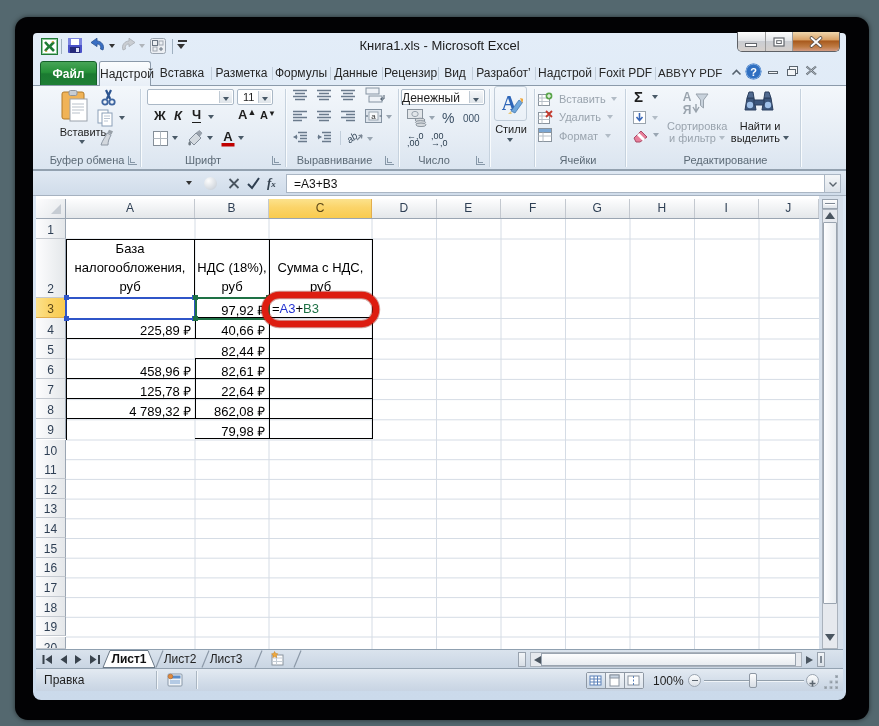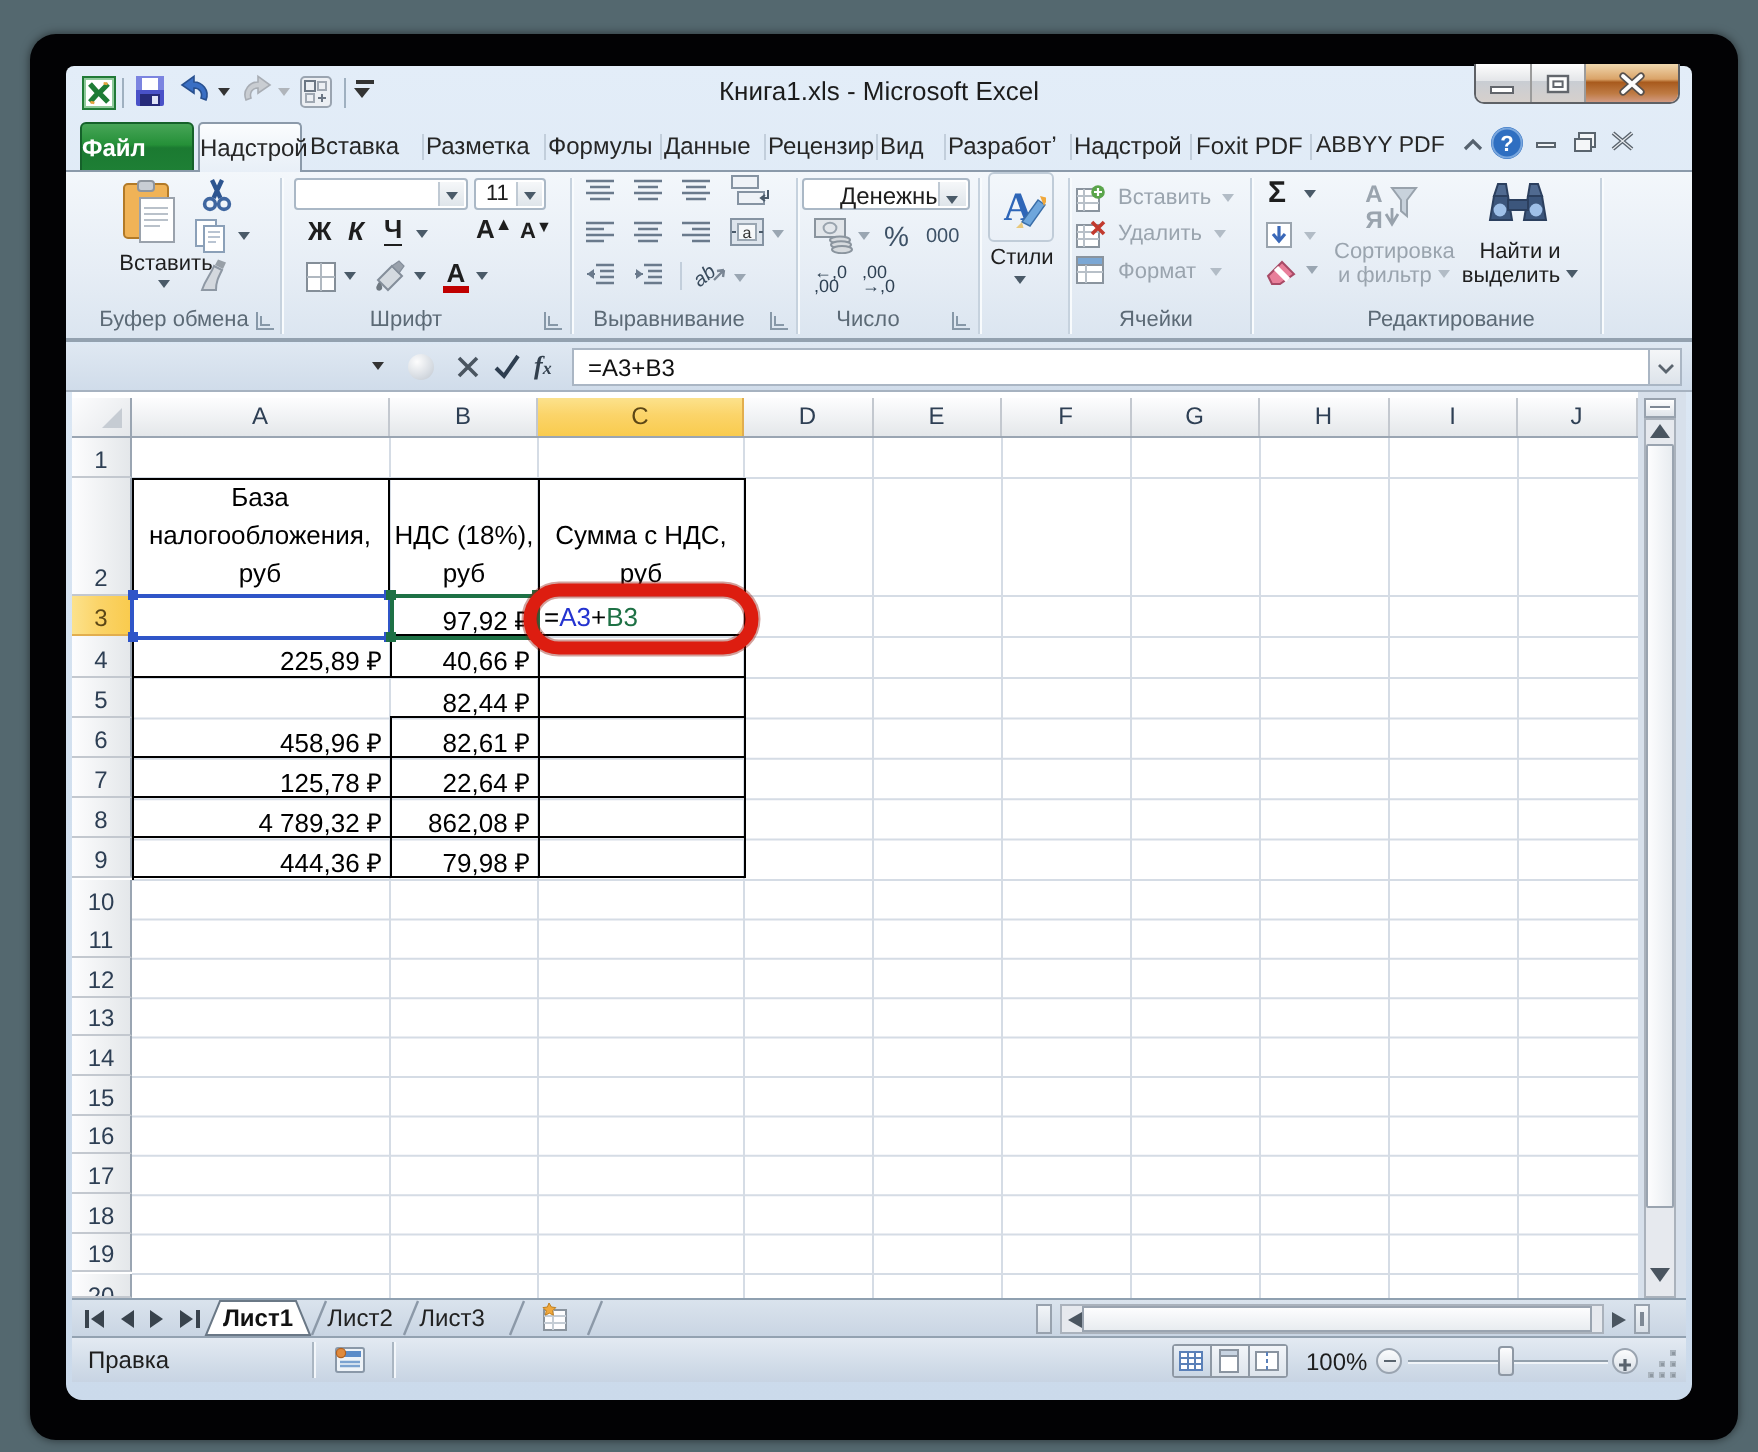--- a/index.html
+++ b/index.html
@@ -11,21 +11,21 @@
 #title{position:absolute;left:0;top:5px;width:100%;height:19px;text-align:center;font-size:13px;color:#1c1c1c}
 .qat{position:absolute;top:5px;height:17px}
 .sep{position:absolute;top:6px;width:1px;height:15px;background:#9fb0c0}
 #winbtns{position:absolute;left:704px;top:-1px;width:103px;height:20px;border:1px solid #5e6166;border-top:none;border-radius:0 0 5px 5px;overflow:hidden;display:flex}
 .wb{flex:1;position:relative;background:linear-gradient(#fdfdfd,#e3e5e8 45%,#c9cdd3 46%,#d6d0cc);border-right:1px solid #9b9b9b}
 .wb:last-child{border-right:none}
 #wbclose{flex:1.72;background:linear-gradient(#efd7ae,#daa368 40%,#a85a1d 48%,#bf7b44 78%,#d29a82)}
 .wbg{position:absolute;left:50%;top:50%;transform:translate(-50%,-50%)}
 
 #tabrow{position:absolute;left:0;top:24px;width:100%;height:29px}
-.rtab{position:absolute;top:4px;height:25px;font-size:12px;color:#262626;text-align:left;line-height:24px;white-space:nowrap}
+.rtab{position:absolute;top:4px;height:25px;font-size:12px;color:#262626;text-align:center;line-height:24px;white-space:nowrap}
 #tab-file{background:linear-gradient(#47a557,#259038 45%,#1b7a31 52%,#1e7f35);color:#fff;border-radius:3px 3px 0 0;border:1px solid #15612a;font-weight:bold}
 #tab-act{background:linear-gradient(#fbfdfe,#f0f5fa 50%,#e8eff7);border:1px solid #8b9aaa;border-bottom:none;border-radius:2.5px 2.5px 0 0;z-index:3}
 .tsep{position:absolute;top:10px;width:1px;height:13px;background:#c2cedb}
 #tabline{position:absolute;left:0;top:52px;width:100%;height:1px;background:#8b9aaa}
 
 #ribbon{position:absolute;left:0;top:53px;width:100%;height:85px;background:linear-gradient(#f3f7fb,#e6edf5 60%,#dbe5f0);border-bottom:2px solid #93a1af}
 #ribbon .glabel{position:absolute;bottom:3px;font-size:11px;color:#5c6a76;text-align:center;white-space:nowrap}
 .gsep{position:absolute;top:3px;bottom:2px;width:1px;background:#c6d2de;box-shadow:1px 0 0 #f8fbfd}
 .dlg{position:absolute;bottom:4px;width:9px;height:9px;border-left:1px solid #8798a8;border-bottom:1px solid #8798a8}
 .dlg:after{content:"";position:absolute;left:1px;bottom:1px;width:4px;height:4px;border-left:1px solid #8798a8;border-bottom:1px solid #8798a8;transform:rotate(0)}
@@ -252,21 +252,21 @@
           <text x="2" y="12" font-size="10" font-style="italic" fill="#3a4c5e" transform="rotate(-38 6 9)" font-family="Liberation Sans">ab</text>
           <path d="M12 10 L17 5 M17 5 l-3.5 0.5 M17 5 l-0.5 3.5" stroke="#7a8694" stroke-width="1.2" fill="none"></path>
         </g>
     </svg>
     <div class="abs darr" style="left:353px;top:29px;border-top-color:#9aa6b2"></div>
     <div class="abs darr" style="left:334px;top:51px;border-top-color:#9aa6b2"></div>
     <div class="glabel" style="left:249px;width:105px">Выравнивание</div>
     <div class="dlg" style="left:352px"></div>
     <div class="gsep" style="left:365px"></div>
 
-    <div class="combo" style="left:368px;top:3px;width:84px;padding:1px 0 0 18px;font-size:12px">Денежный<span class="dd" style="width:14px"><span class="darr" style="margin:5px 0 0 3px"></span></span></div>
+    <div class="combo" style="left:368px;top:3px;width:84px;padding:1px 0 0 0;font-size:12px">Денежный<span class="dd" style="width:14px"><span class="darr" style="margin:5px 0 0 3px"></span></span></div>
     <svg class="abs" style="left:374px;top:23px" width="21" height="18">
         <rect x="0.5" y="0.5" width="15" height="9" fill="#e2e6ea" stroke="#8a949e"></rect>
         <ellipse cx="8" cy="5" rx="3.2" ry="2.6" fill="none" stroke="#9aa4ae"></ellipse>
         <g fill="#d6dade" stroke="#8a949e">
           <ellipse cx="13" cy="11" rx="5" ry="1.8"></ellipse>
           <ellipse cx="13.5" cy="13.4" rx="5" ry="1.8"></ellipse>
           <ellipse cx="14" cy="15.8" rx="5" ry="1.8"></ellipse>
         </g>
       </svg>
     <div class="abs darr" style="left:396px;top:30px;border-top-color:#9aa6b2"></div>
@@ -460,21 +460,20 @@
     <div class="cell" style="left:233px;top:142.5px;width:104px;height:20.2px"></div>
     <div class="cell num" style="left:30px;top:162.7px;width:130px;height:20.2px">458,96 ₽</div>
     <div class="cell num" style="left:159px;top:162.7px;width:75px;height:20.2px">82,61 ₽</div>
     <div class="cell" style="left:233px;top:162.7px;width:104px;height:20.2px"></div>
     <div class="cell num" style="left:30px;top:182.9px;width:130px;height:20.2px">125,78 ₽</div>
     <div class="cell num" style="left:159px;top:182.9px;width:75px;height:20.2px">22,64 ₽</div>
     <div class="cell" style="left:233px;top:182.9px;width:104px;height:20.2px"></div>
     <div class="cell num" style="left:30px;top:203.1px;width:130px;height:20.2px">4 789,32 ₽</div>
     <div class="cell num" style="left:159px;top:203.1px;width:75px;height:20.2px">862,08 ₽</div>
     <div class="cell" style="left:233px;top:203.1px;width:104px;height:20.2px"></div>
-    <div class="cell num" style="left:30px;top:223.3px;width:130px;height:20.2px">444,36 ₽</div>
     <div class="cell num" style="left:159px;top:223.3px;width:75px;height:20.2px">79,98 ₽</div>
     <div class="cell" style="left:233px;top:223.3px;width:104px;height:20.2px"></div>
     <div class="abs" style="left:29px;top:100.5px;width:131px;height:23px;border:2px solid #2f55c8"></div>
     <div class="abs" style="left:27.5px;top:99px;width:5px;height:5px;background:#2f55c8"></div>
     <div class="abs" style="left:155.5px;top:99px;width:5px;height:5px;background:#2f55c8"></div>
     <div class="abs" style="left:27.5px;top:119.5px;width:5px;height:5px;background:#2f55c8"></div>
     <div class="abs" style="left:155.5px;top:119.5px;width:5px;height:5px;background:#2f55c8"></div>
     <div class="abs" style="left:159px;top:100.5px;width:75px;height:23px;border:2px solid #1e7145"></div>
     <div class="abs" style="left:157px;top:99px;width:5px;height:5px;background:#1e7145"></div>
     <div class="abs" style="left:229.5px;top:99px;width:5px;height:5px;background:#1e7145"></div>

